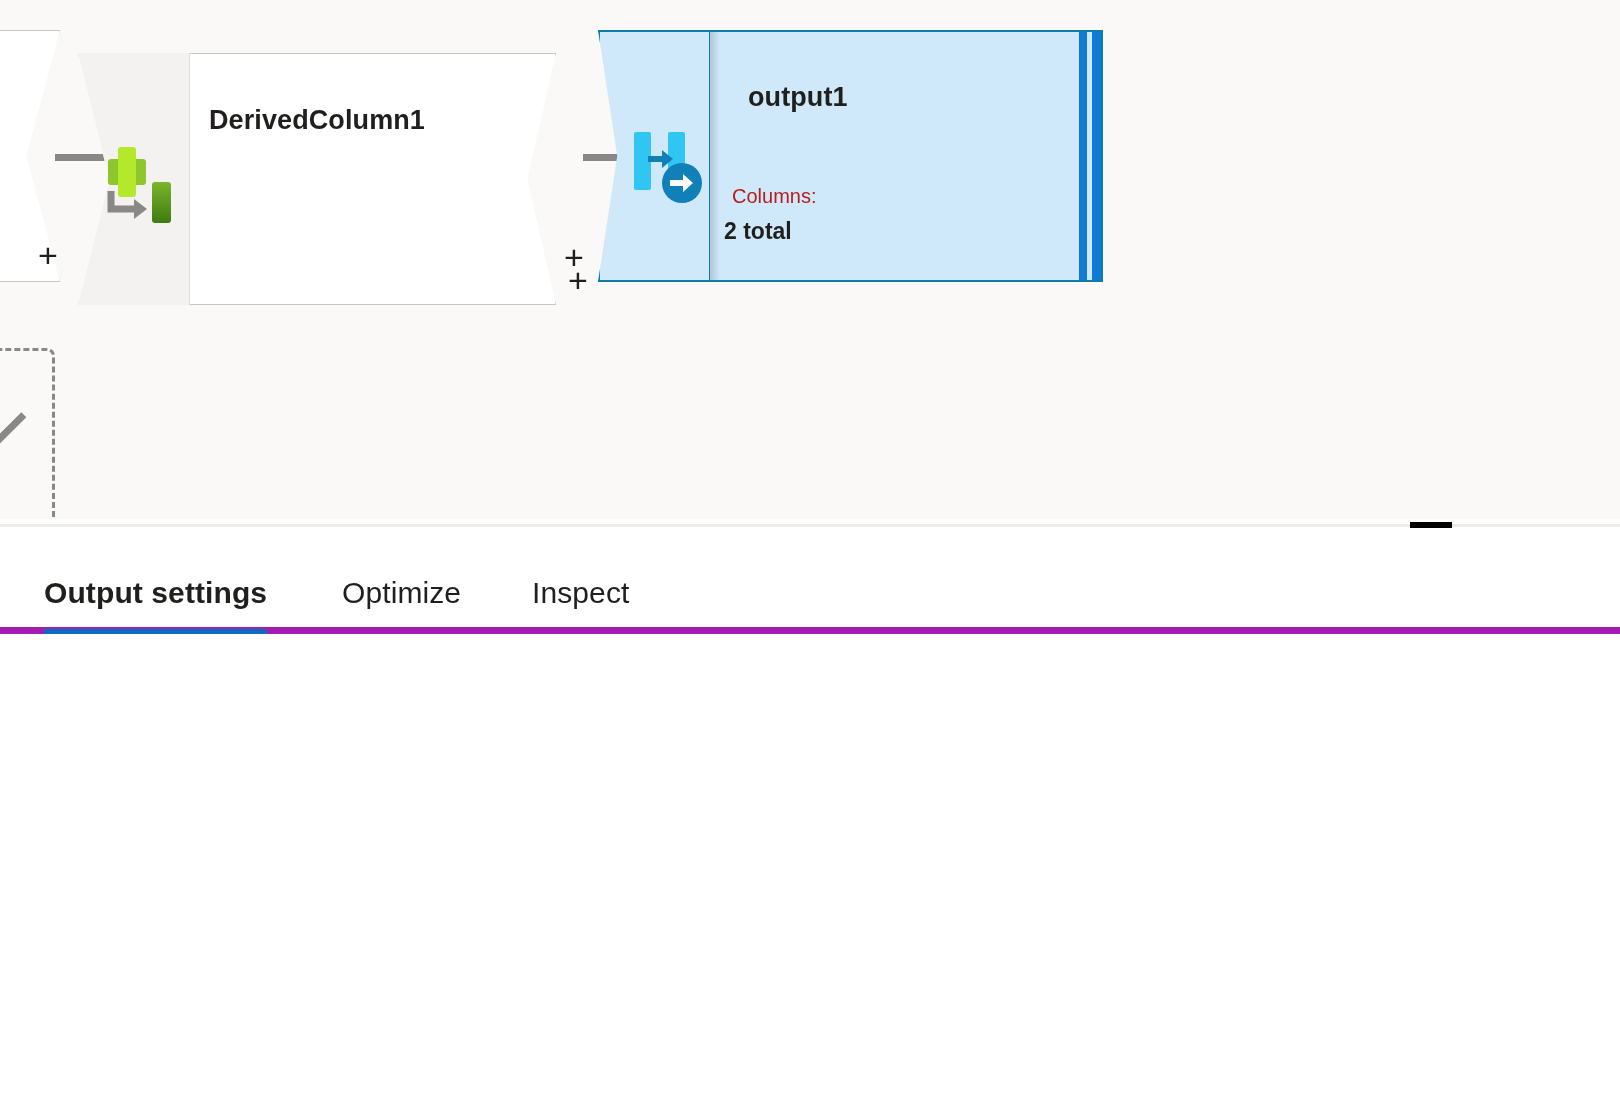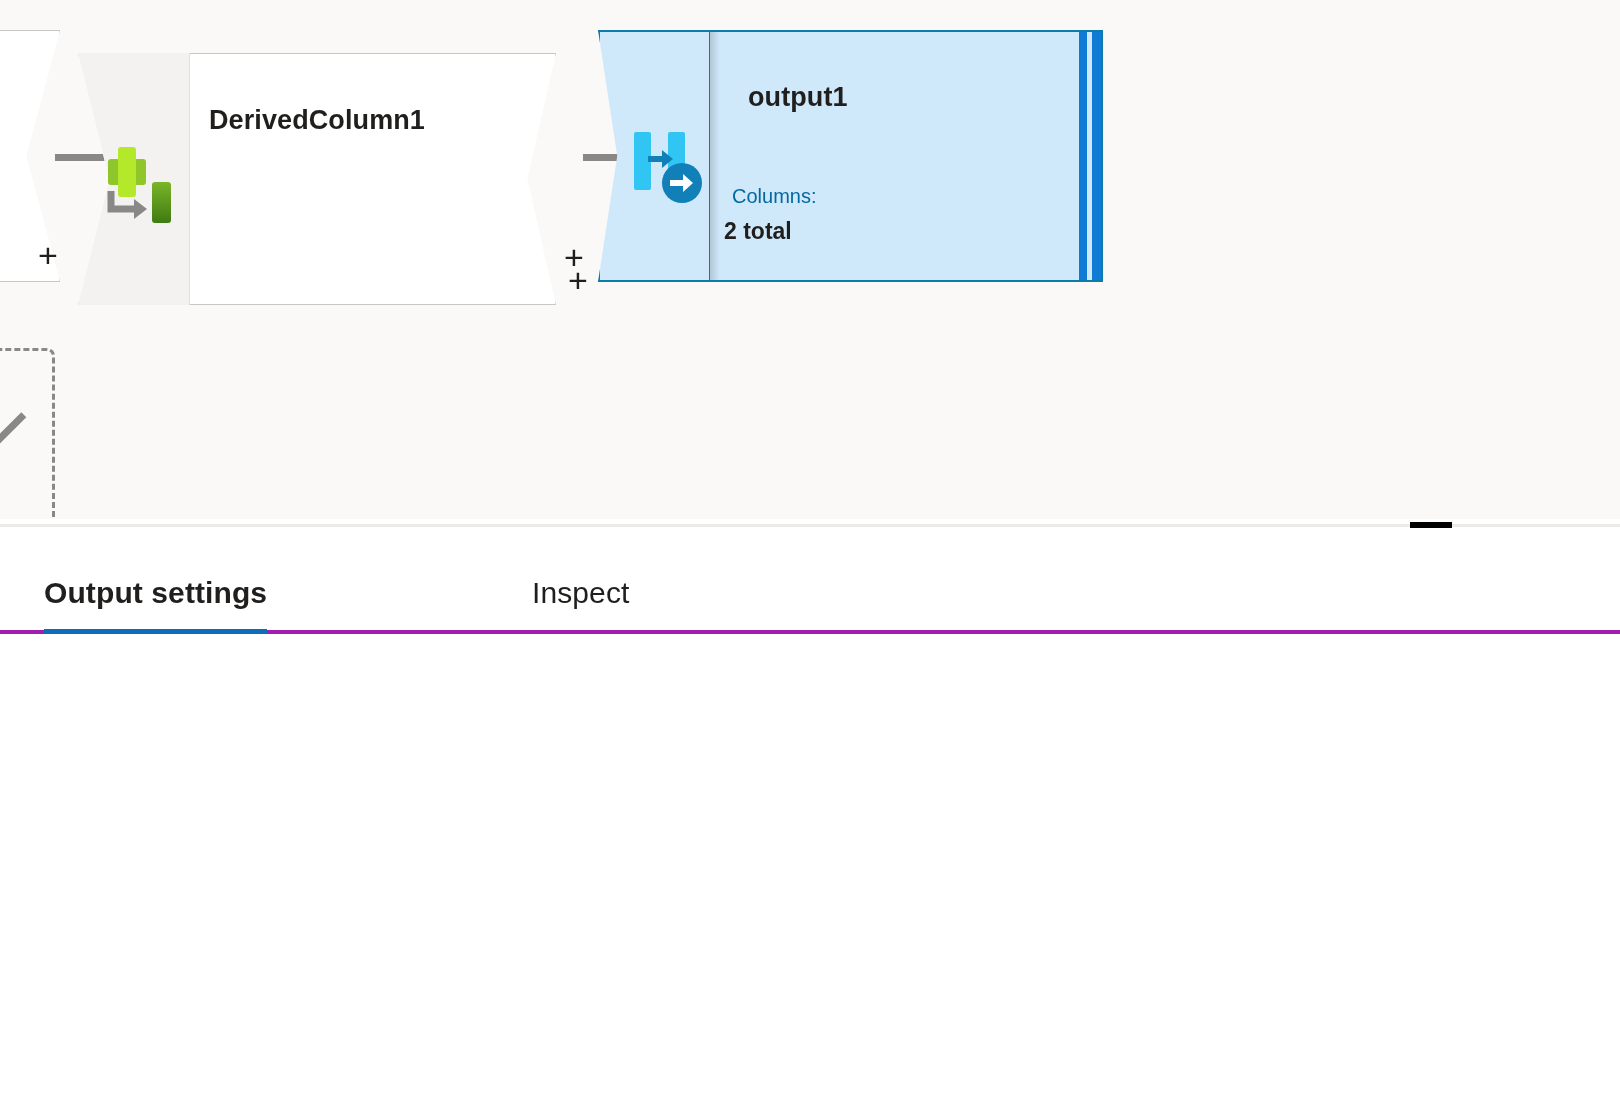--- a/index.html
+++ b/index.html
@@ -121,21 +121,21 @@
     position: absolute; left: 111px; top: 0; width: 394px; height: 100%;
     background: #cfe8fa;
     border: 2px solid #0e7cab;
     border-left: 1px solid #0e7cab;
   }
   #node-output .inner-shadow {
     position: absolute; left: 0; top: 0; width: 10px; height: 100%;
     background: linear-gradient(90deg, rgba(0,0,0,.14), rgba(0,0,0,0));
   }
   #node-output .node-title { left: 150px; top: 52px; }
-  #node-output .meta-label { position: absolute; left: 134px; top: 155px; font-size: 20px; color: #0369a1; }
+  #node-output .meta-label { position: absolute; left: 134px; top: 155px; font-size: 20px; color: #b91c1c; }
   #node-output .meta-value { position: absolute; left: 126px; top: 188px; font-size: 23px; color: #201f1e; font-weight: 600; }
   .edge-bar-1 { position: absolute; right: 14px; top: 0; width: 8px; height: 100%; background: #0f7bd4; }
   .edge-bar-2 { position: absolute; right: 0px; top: 0; width: 9px; height: 100%; background: #0f7bd4; }
   #node-output .node-plus {
     position: absolute; left: -34px; top: 210px;
     font-size: 34px; color: #201f1e; line-height: 1;
   }
 
   
   .sink-icon { position: absolute; left: 34px; top: 96px; width: 72px; height: 78px; }
@@ -185,21 +185,21 @@
   #panel {
     position: absolute;
     left: 0; top: 531px; width: 1620px; height: 582px;
     background: #ffffff;
   }
 
   
   #tabbar {
     position: absolute;
     left: 0; top: 20px; width: 1620px; height: 83px;
-    border-bottom: 4px solid #a21caf;
+    border-bottom: 7px solid #a21caf;
   }
   .tab {
     position: absolute;
     top: 0; height: 83px;
     display: flex; align-items: center;
     font-size: 30px;
     color: #201f1e;
     cursor: pointer;
     white-space: nowrap;
     letter-spacing: .1px;
@@ -290,18 +290,21 @@
   <div id="splitter-track"></div>
   <div id="splitter-handle"></div>
 </div>
 
 <div id="panel">
 
   <div id="tabbar">
     <div class="tab active" id="tab-output">
       <span>Output settings</span>
     </div>
+    <div class="tab" id="tab-optimize">
+      <span>Optimize</span>
+    </div>
     <div class="tab" id="tab-inspect">
       <span>Inspect</span>
     </div>
   </div>
 
 </div>
 
 </body></html>

